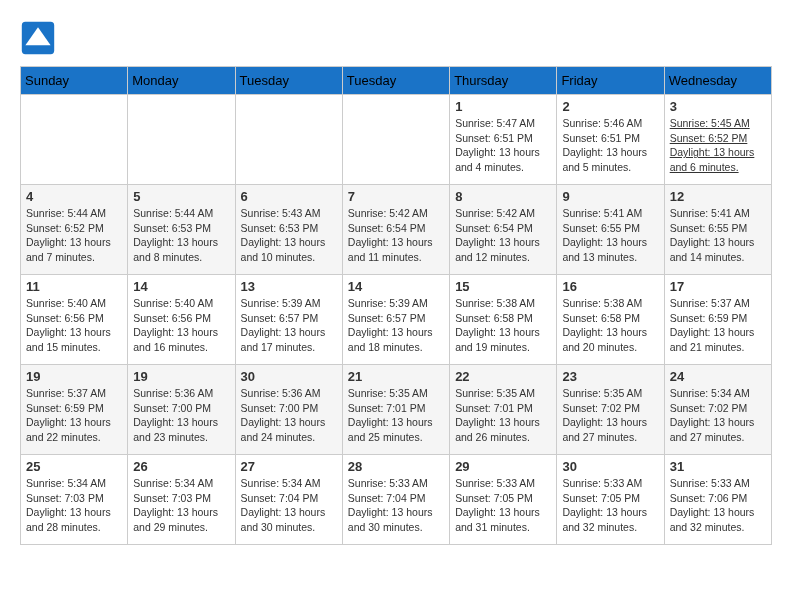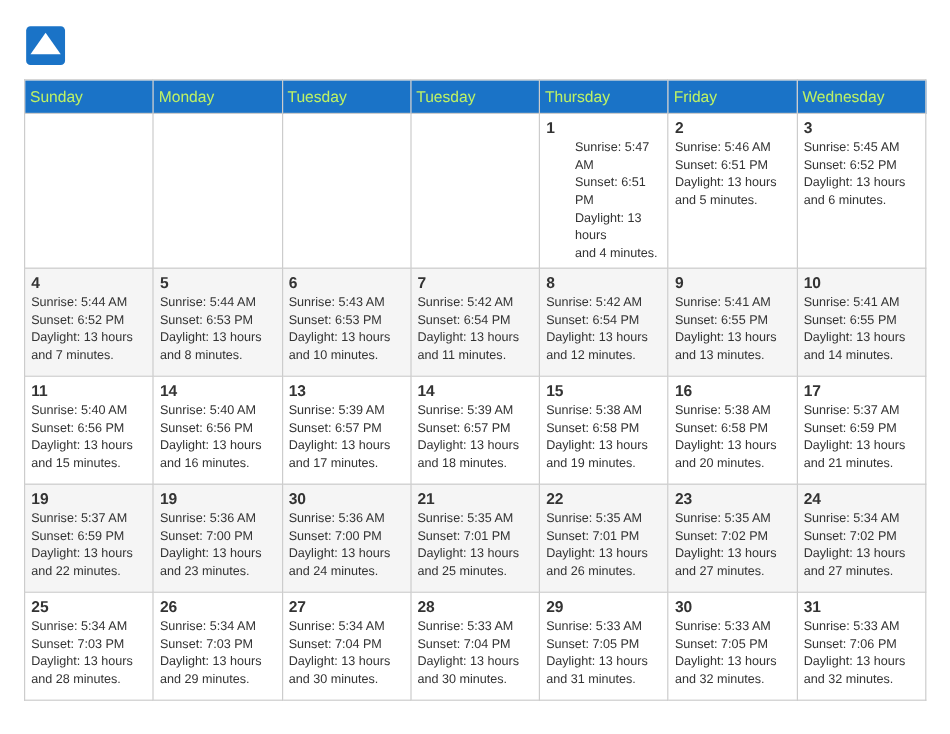--- a/index.html
+++ b/index.html
@@ -47,21 +47,21 @@
       color: #555;
       font-weight: normal;
     }
     table {
       width: 100%;
       border-collapse: collapse;
       font-size: 11px;
     }
     thead tr th {
       background-color: #1a73c7;
-      color: #bef264;
+      color: #000000;
       padding: 6px 4px;
       text-align: left;
       font-size: 13px;
       font-weight: normal;
       border: 1px solid #ccc;
     }
     tbody tr td {
       border: 1px solid #ccc;
       vertical-align: top;
       padding: 4px 5px;
@@ -121,35 +121,35 @@
       </tr>
   </thead>
   <tbody>
   <tr>
         <td class="empty-cell"></td>
         <td class="empty-cell"></td>
         <td class="empty-cell"></td>
         <td class="empty-cell"></td>
         <td>
           <span class="day-num">1</span>
-          <div class="day-info" style="white-space: pre-line; margin-left: 24px;">Sunrise: 5:47 AM
+          <div class="day-info" style="white-space: pre-line;">Sunrise: 5:47 AM
 Sunset: 6:51 PM
 Daylight: 13 hours
 and 4 minutes.</div>
         </td>
         <td>
           <span class="day-num">2</span>
           <div class="day-info" style="white-space: pre-line;">Sunrise: 5:46 AM
 Sunset: 6:51 PM
 Daylight: 13 hours
 and 5 minutes.</div>
         </td>
         <td>
           <span class="day-num">3</span>
-          <div class="day-info" style="white-space: pre-line;">Sunrise: 5:45 AM
+          <div class="day-info" style="white-space: pre-line; text-decoration: underline;">Sunrise: 5:45 AM
 Sunset: 6:52 PM
 Daylight: 13 hours
 and 6 minutes.</div>
         </td>
       </tr>
       <tr>
         <td>
           <span class="day-num">4</span>
           <div class="day-info" style="white-space: pre-line;">Sunrise: 5:44 AM
 Sunset: 6:52 PM
@@ -185,21 +185,21 @@
 and 12 minutes.</div>
         </td>
         <td>
           <span class="day-num">9</span>
           <div class="day-info" style="white-space: pre-line;">Sunrise: 5:41 AM
 Sunset: 6:55 PM
 Daylight: 13 hours
 and 13 minutes.</div>
         </td>
         <td>
-          <span class="day-num">10</span>
+          <span class="day-num">12</span>
           <div class="day-info" style="white-space: pre-line;">Sunrise: 5:41 AM
 Sunset: 6:55 PM
 Daylight: 13 hours
 and 14 minutes.</div>
         </td>
       </tr>
       <tr>
         <td>
           <span class="day-num">11</span>
           <div class="day-info" style="white-space: pre-line;">Sunrise: 5:40 AM

